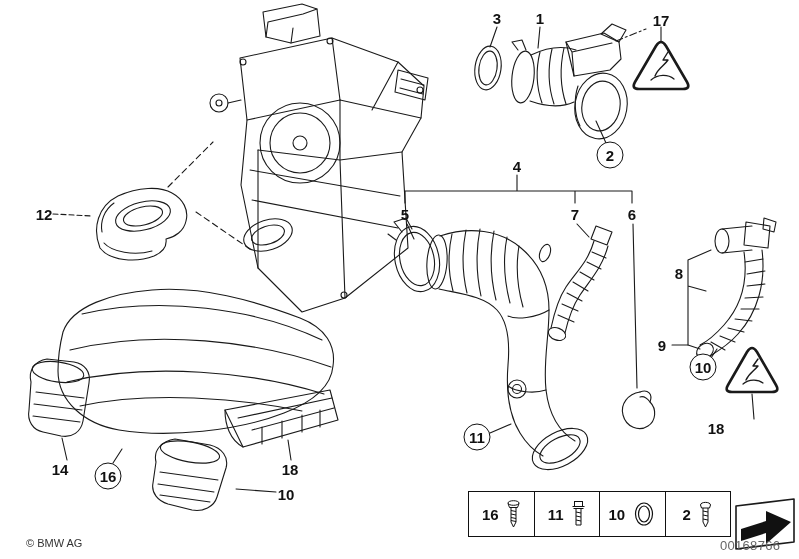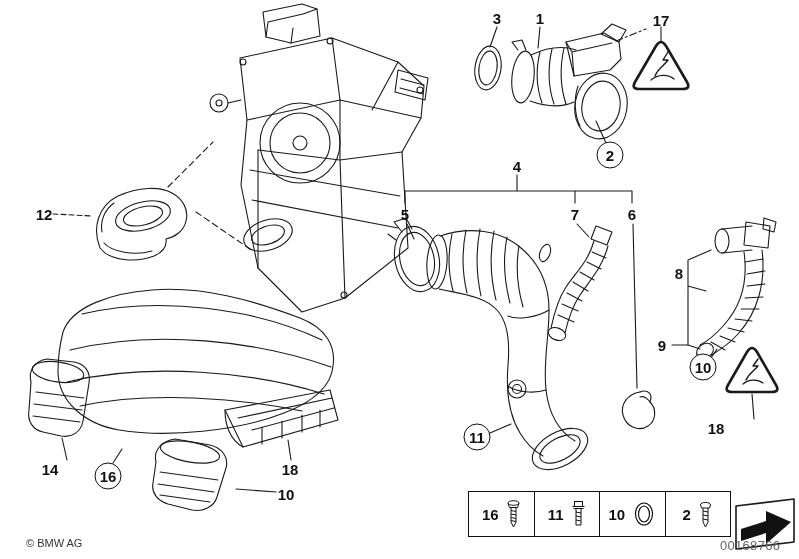--- a/index.html
+++ b/index.html
@@ -215,21 +215,21 @@
   <div class="callout" style="left:517px;top:166px">4</div>
   <div class="callout" style="left:44px;top:214px">12</div>
   <div class="callout" style="left:405px;top:214px">5</div>
   <div class="callout" style="left:575px;top:214px">7</div>
   <div class="callout" style="left:632px;top:214px">6</div>
   <div class="callout" style="left:679px;top:273px">8</div>
   <div class="callout" style="left:662px;top:345px">9</div>
   <div class="callout circled" style="left:703px;top:367px">10</div>
   <div class="callout circled" style="left:477px;top:437px">11</div>
   <div class="callout" style="left:716px;top:428px">18</div>
-  <div class="callout" style="left:50px;top:469px">14</div>
+  <div class="callout" style="left:60px;top:469px">14</div>
   <div class="callout circled" style="left:108px;top:476px">16</div>
   <div class="callout" style="left:290px;top:469px">18</div>
   <div class="callout" style="left:286px;top:494px">10</div>
 
   <div class="legend">
     <div class="legend-cell">
       <span class="legend-num">16</span>
       <svg width="15" height="28" viewBox="0 0 15 28" stroke="#111" fill="none" stroke-width="1">
         <ellipse cx="7.5" cy="3" rx="5.5" ry="2.3"></ellipse>
         <path d="M2,3.5 L3.5,7.5 L11.5,7.5 L13,3.5"></path>

